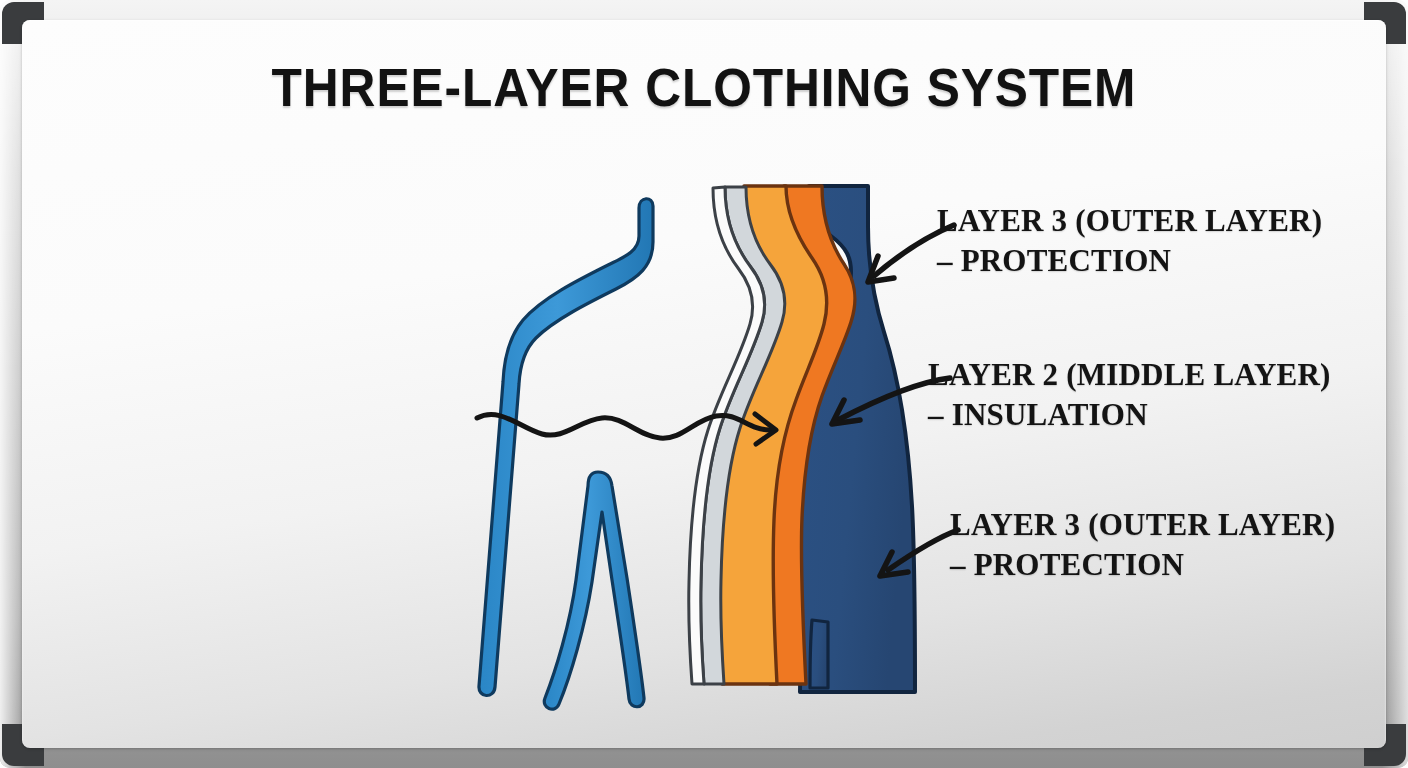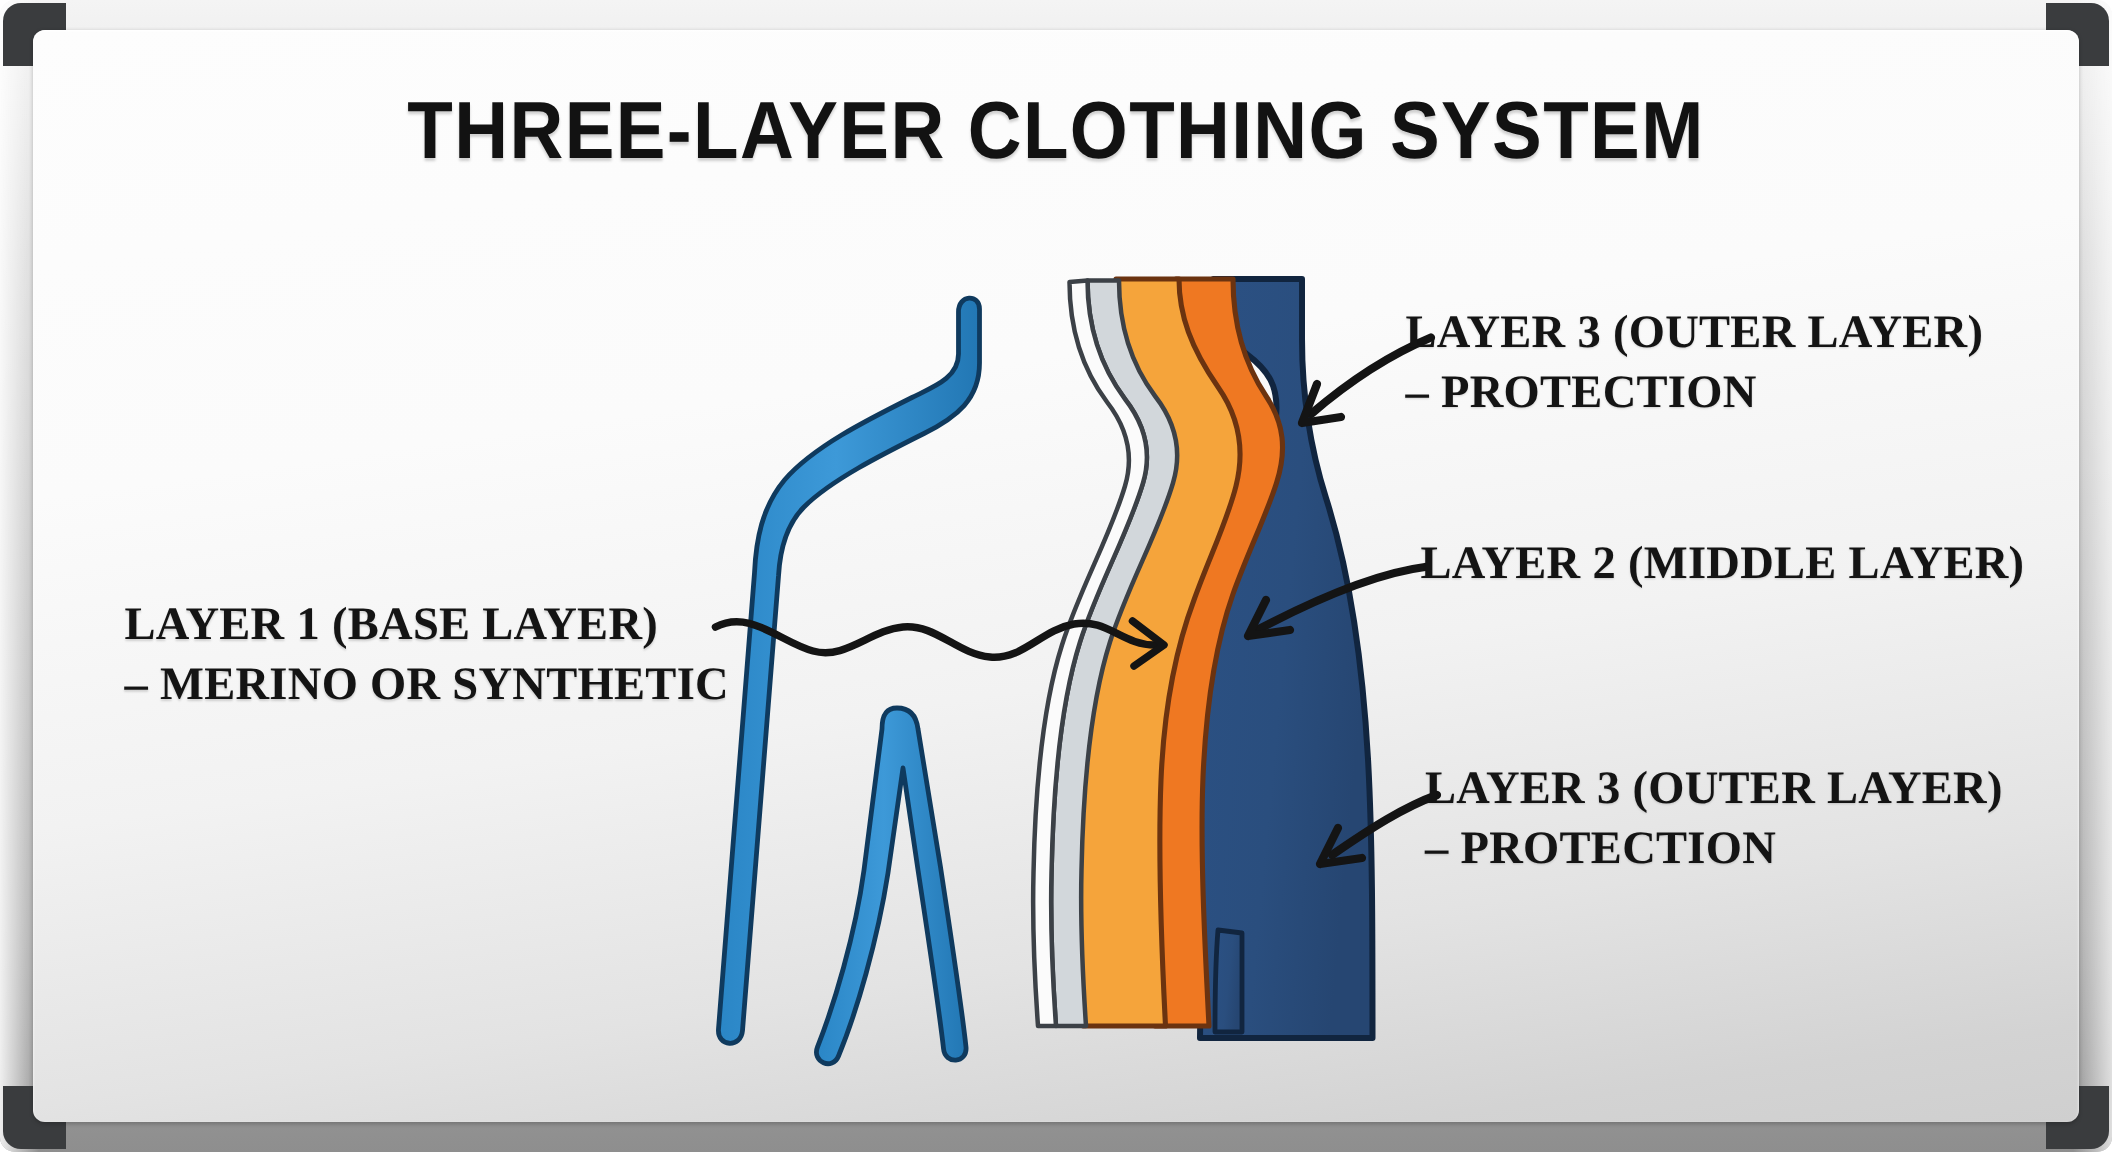--- a/index.html
+++ b/index.html
@@ -83,21 +83,21 @@
     font-size: 31px;
     line-height: 1.30;
     letter-spacing: .2px;
     white-space: nowrap;
     text-shadow: 0 1px 1.5px rgba(0,0,0,.16);
   }
   .label .l2 { display: block; }
 
   #label-layer1 { left: 61px;  top: 376px; }
   #label-layer3-top { left: 915px; top: 181px; }
-  #label-layer2 { left: 925px; top: 335px; }
+  #label-layer2 { left: 906px; top: 335px; }
   #label-layer3-bottom { left: 928px; top: 485px; }
 
   
   svg.art {
     position: absolute;
     left: 0; top: 0;
     width: 1364px; height: 728px;
     overflow: visible;
   }
 </style>
@@ -277,32 +277,29 @@
                    C 478 386, 498 408, 520 414
                    C 542 420, 558 400, 580 398
                    C 602 396, 616 416, 638 418
                    C 660 420, 672 400, 694 396
                    C 716 392, 726 410, 748 410" stroke-width="5"></path>
           <path d="M 733 394 L 754 410 L 734 424" stroke-width="5"></path>
         </g>
       </g>
     </svg>
 
-    <div class="label" id="label-layer1">
-      <span>LAYER 1 (BASE LAYER)</span>
-      <span class="l2">– MERINO OR SYNTHETIC</span>
-    </div>
 
     <div class="label" id="label-layer3-top">
       <span>LAYER 3 (OUTER LAYER)</span>
       <span class="l2">– PROTECTION</span>
     </div>
 
     <div class="label" id="label-layer2">
       <span>LAYER 2 (MIDDLE LAYER)</span>
+      <span class="l2">– INSULATION</span>
     </div>
 
     <div class="label" id="label-layer3-bottom">
       <span>LAYER 3 (OUTER LAYER)</span>
       <span class="l2">– PROTECTION</span>
     </div>
 
   </div>
 </div>
 

